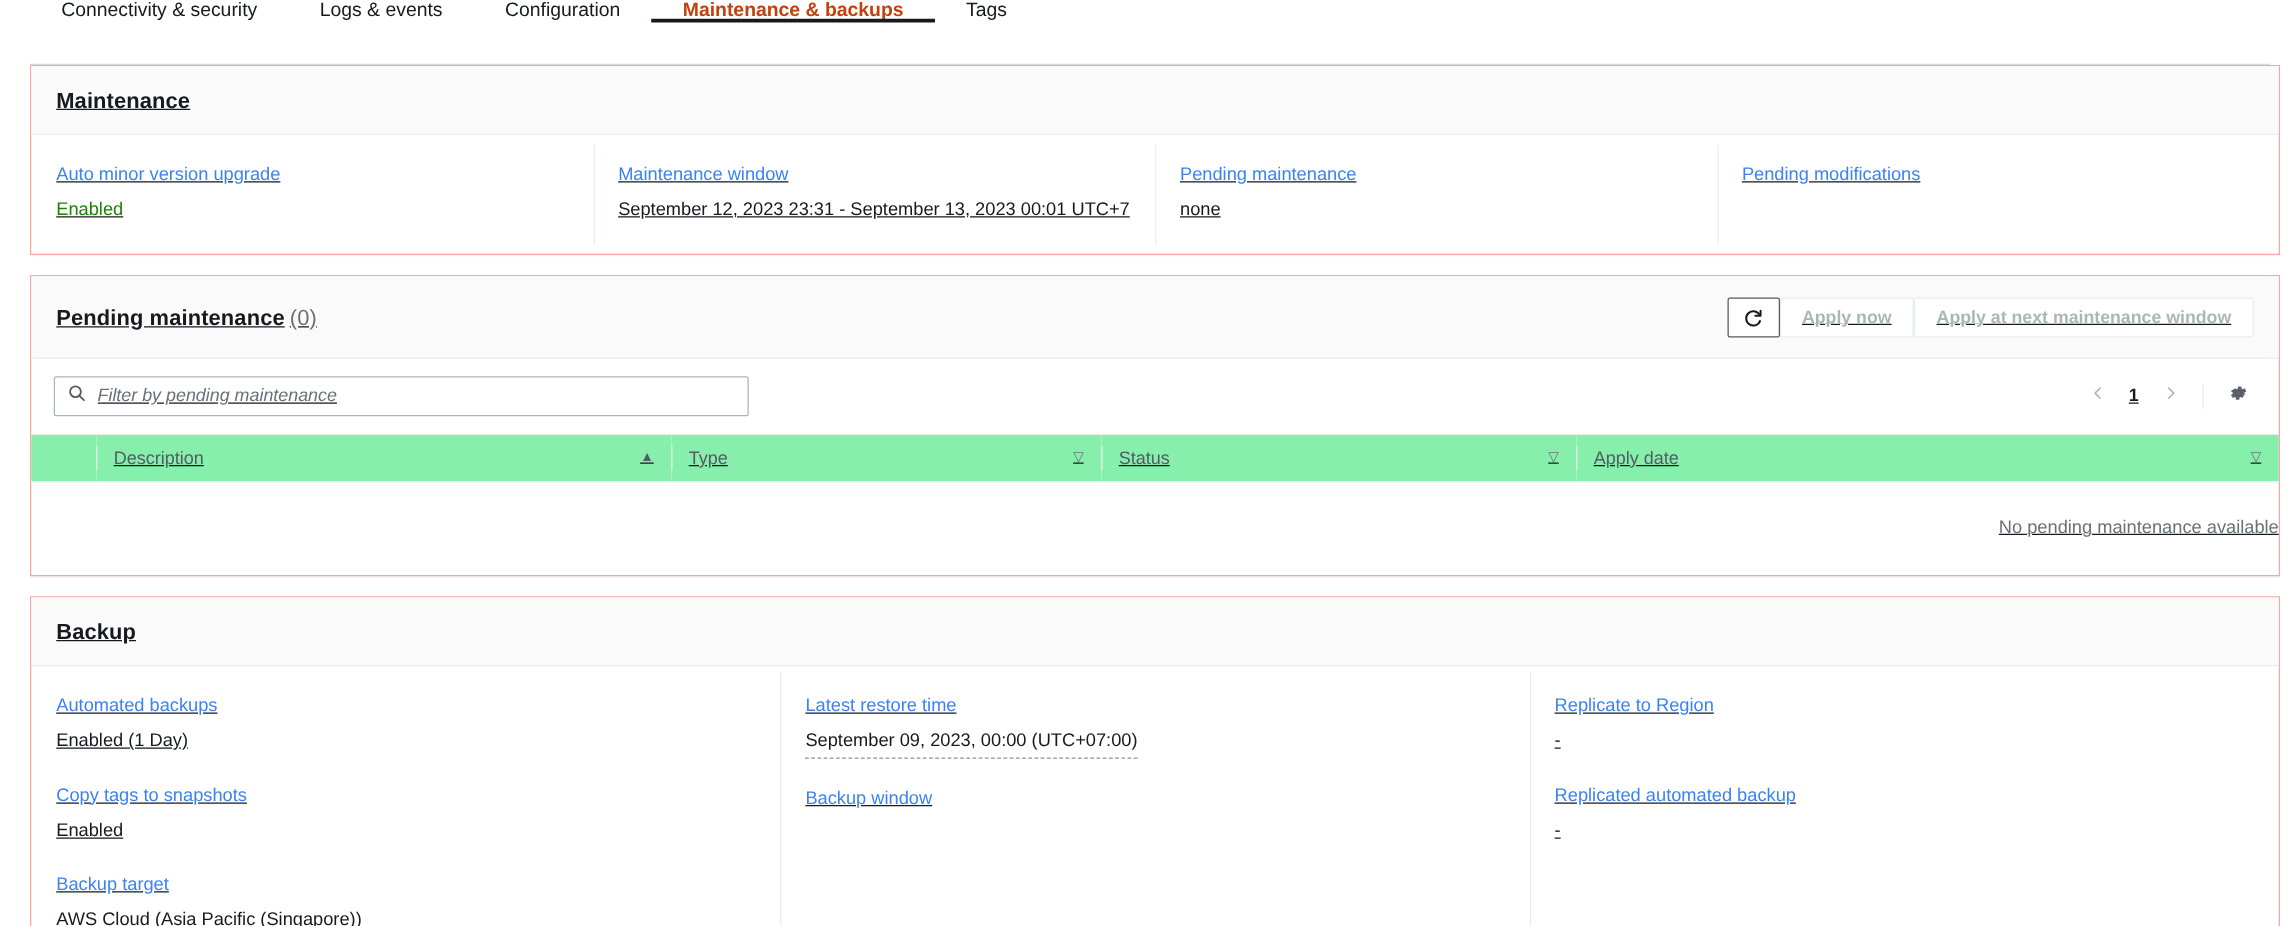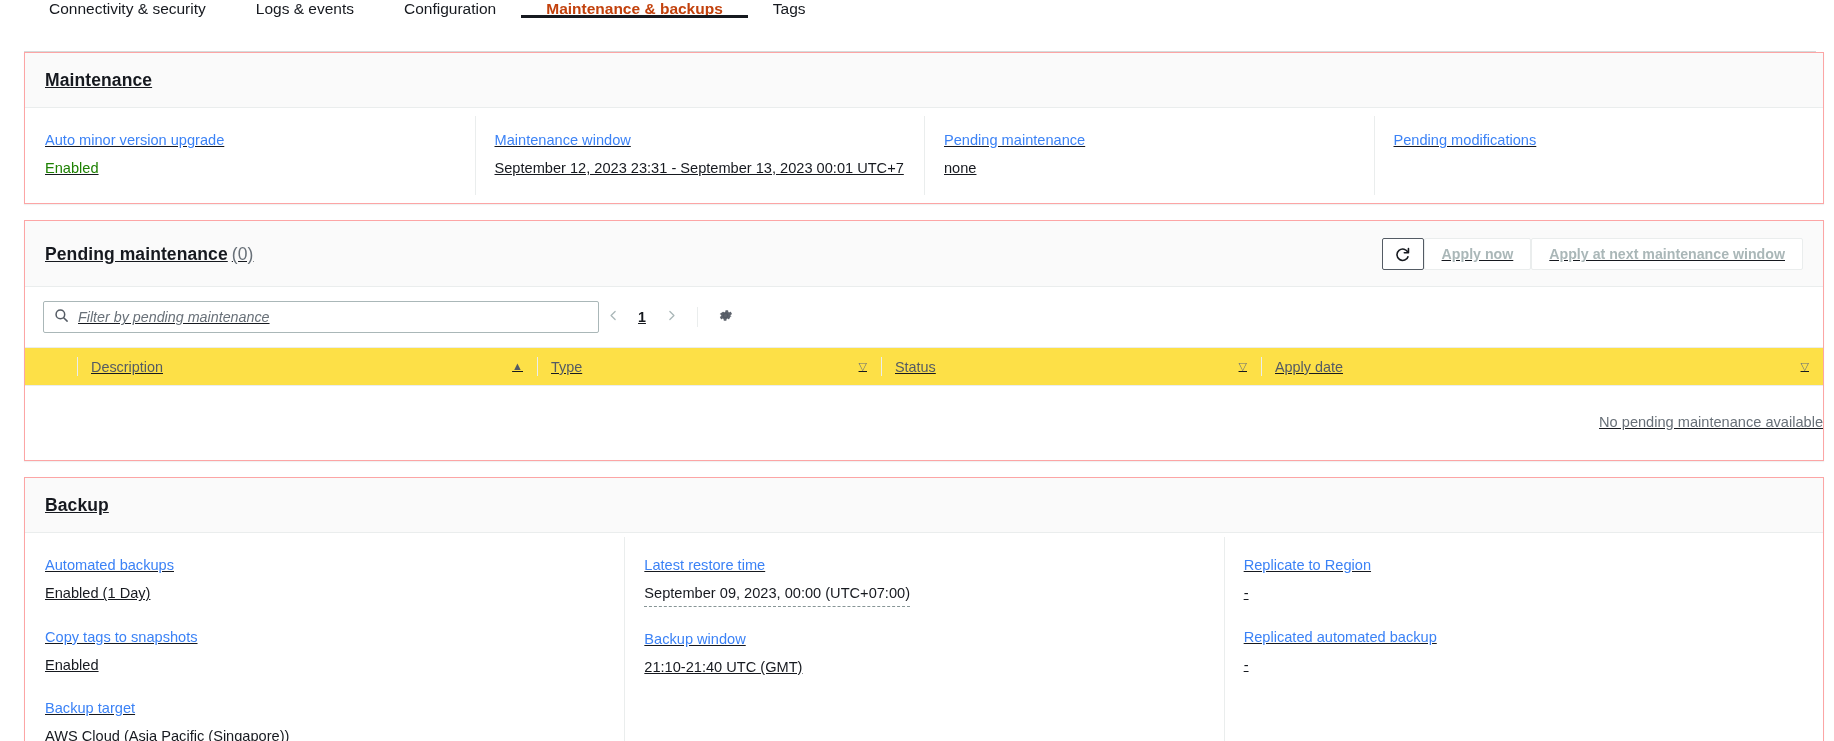--- a/index.html
+++ b/index.html
@@ -141,20 +141,21 @@
     border: 1px solid #eaeded;
     color: #aab7b8;
     cursor: default;
   }
   .refresh-svg { display: block; }
 
   
   .filter-row {
     display: flex;
     align-items: center;
+    justify-content: space-between;
     padding: 14px 18px 14px 18px;
   }
   .search-box {
     position: relative;
     width: 556px;
     height: 32px;
     border: 1px solid #aab7b8;
     border-radius: 2px;
     background: #fff;
     display: flex;
@@ -193,21 +194,21 @@
   }
   .gear-btn {
     width: 30px; height: 30px;
     display: flex; align-items: center; justify-content: center;
     cursor: pointer;
   }
 
   
   table.pm-table { width: 100%; border-collapse: collapse; table-layout: fixed; }
   .pm-table thead th {
-    background: #fde047;
+    background: #86efac;
     border-top: 1px solid #eaeded;
     border-bottom: 1px solid #eaeded;
     height: 38px;
     font-size: 14.4px;
     font-weight: 400;
     color: #545b64;
     text-align: left;
     padding: 0 14px;
     position: relative;
     cursor: pointer;
@@ -411,21 +412,20 @@
       </div>
     </div>
 
     <div class="backup-col">
       <div class="field">
         <div class="kv-label">Latest restore time</div>
         <div class="kv-value dotted">September 09, 2023, 00:00 (UTC+07:00)</div>
       </div>
       <div class="field">
         <div class="kv-label">Backup window</div>
-        <div class="kv-value">21:10-21:40 UTC (GMT)</div>
       </div>
     </div>
 
     <div class="backup-col">
       <div class="field">
         <div class="kv-label">Replicate to Region</div>
         <div class="kv-value">-</div>
       </div>
       <div class="field">
         <div class="kv-label">Replicated automated backup</div>

